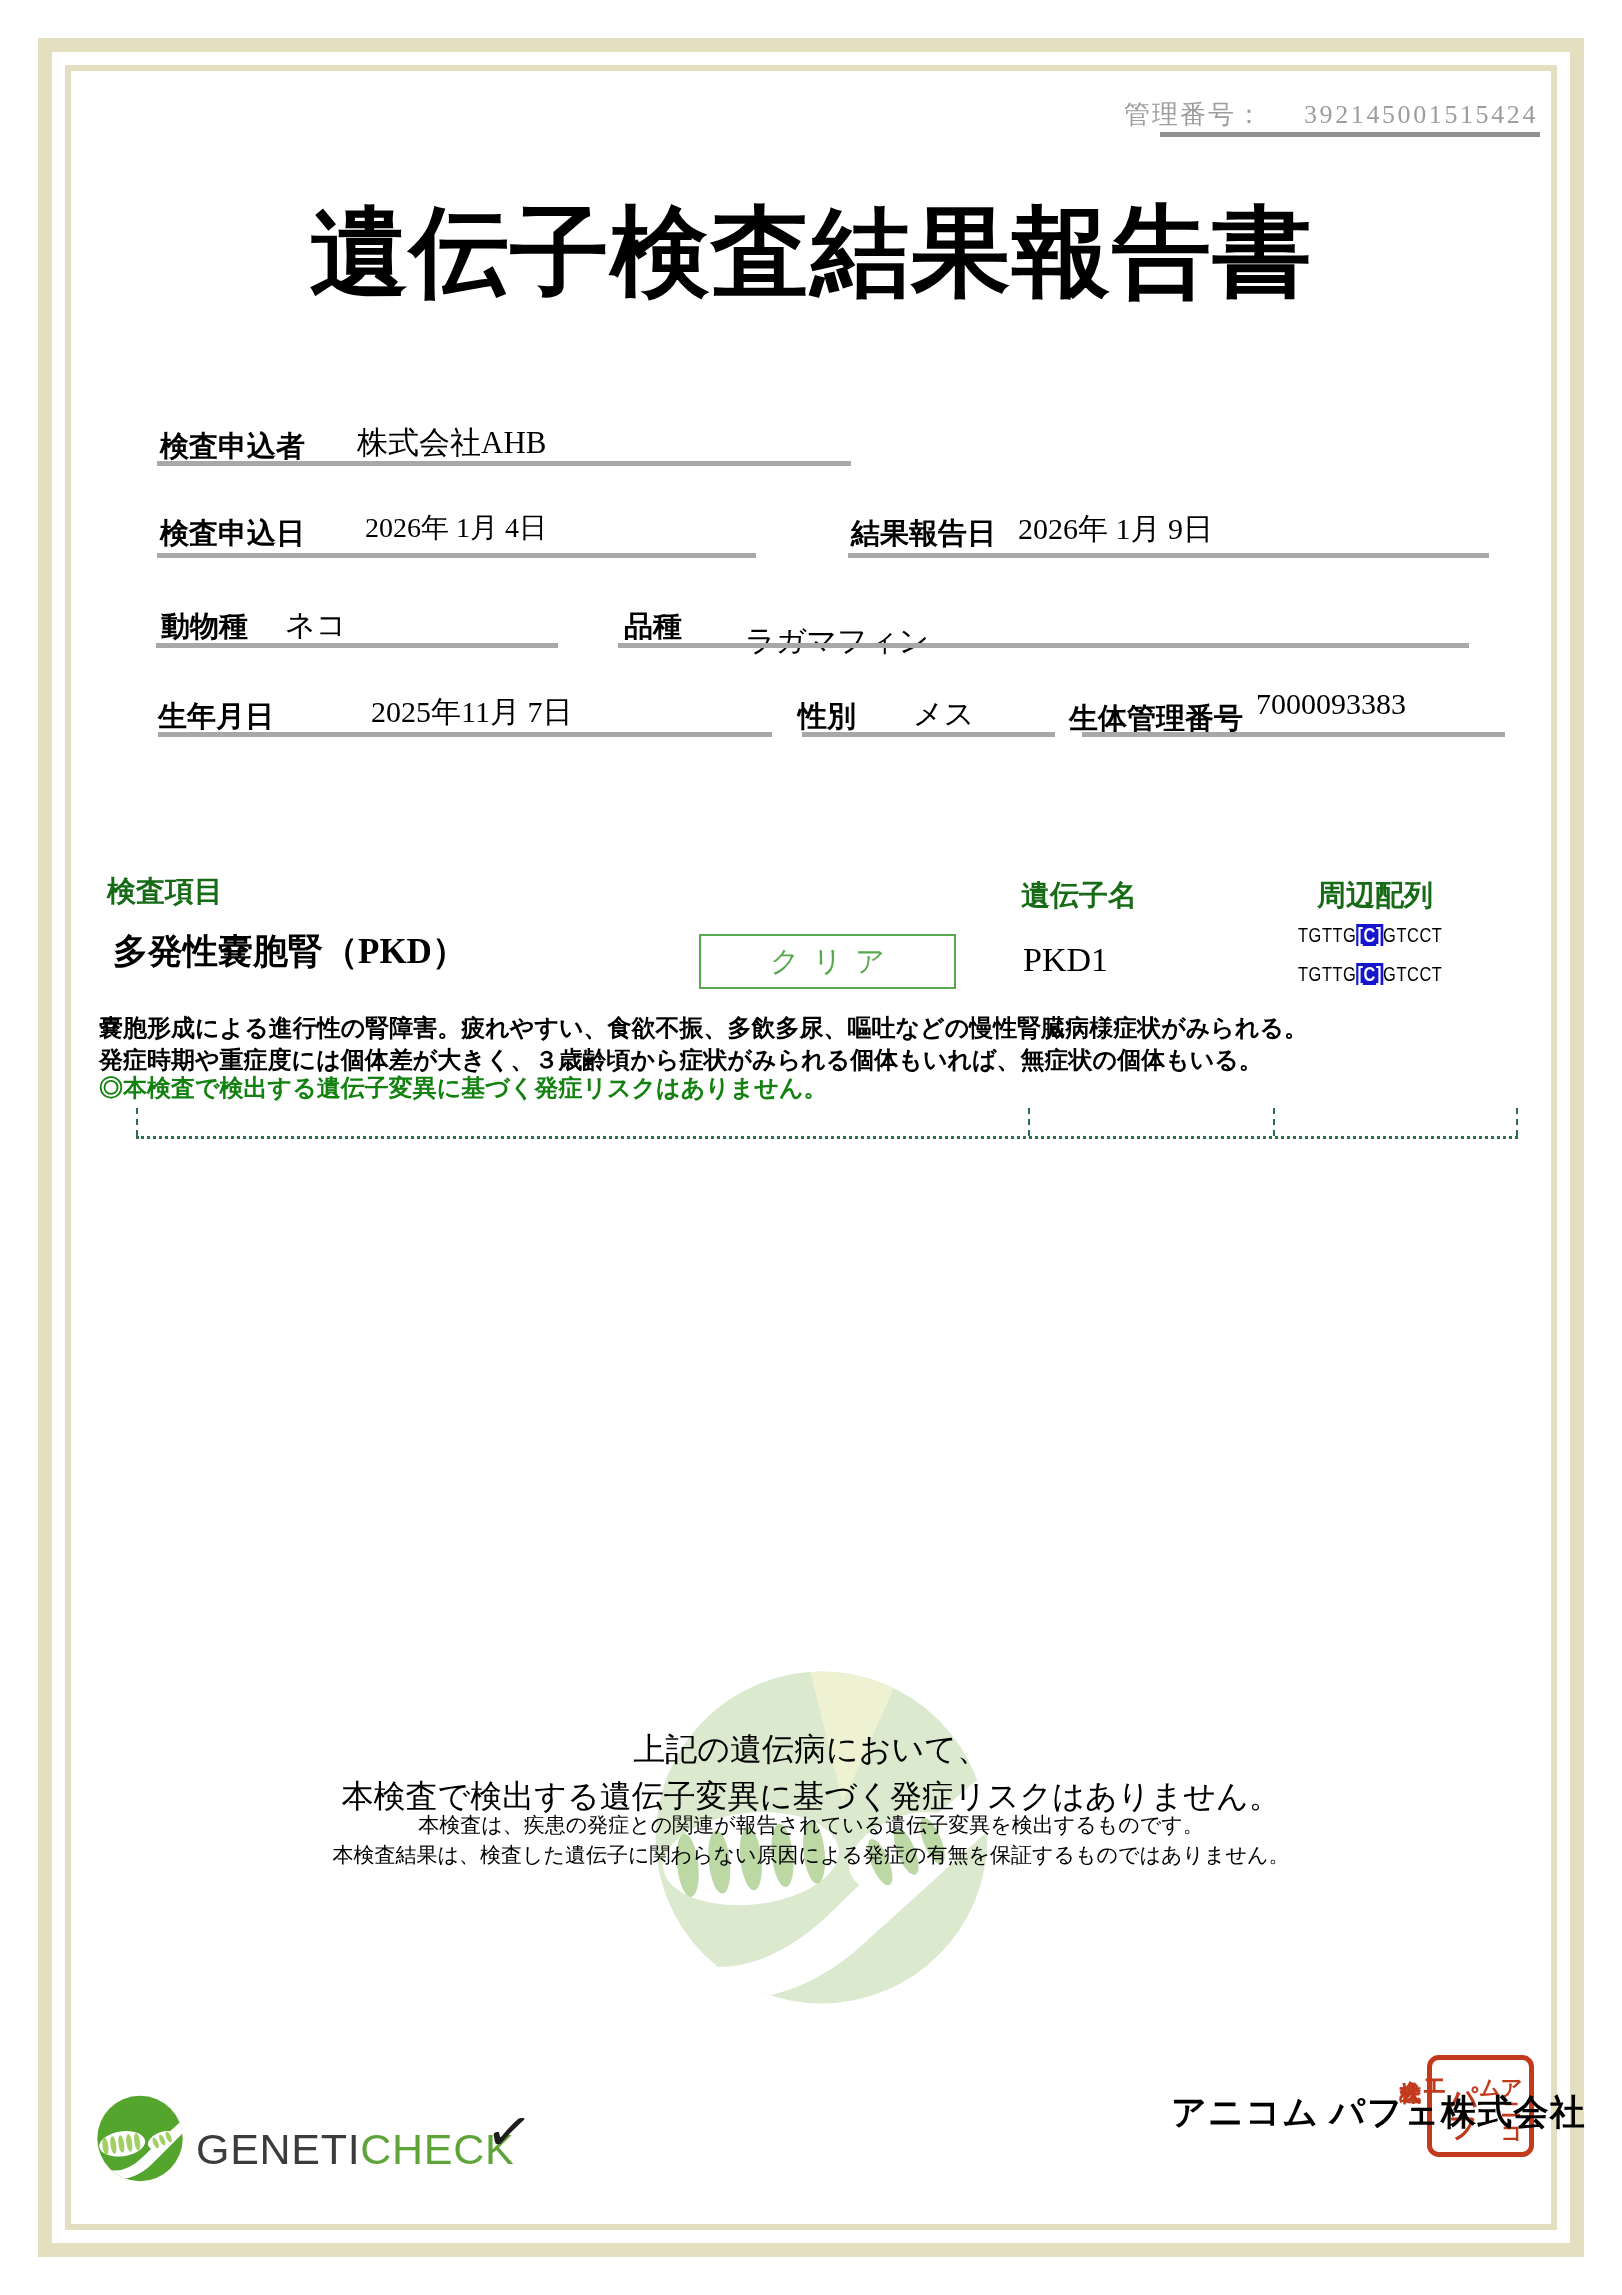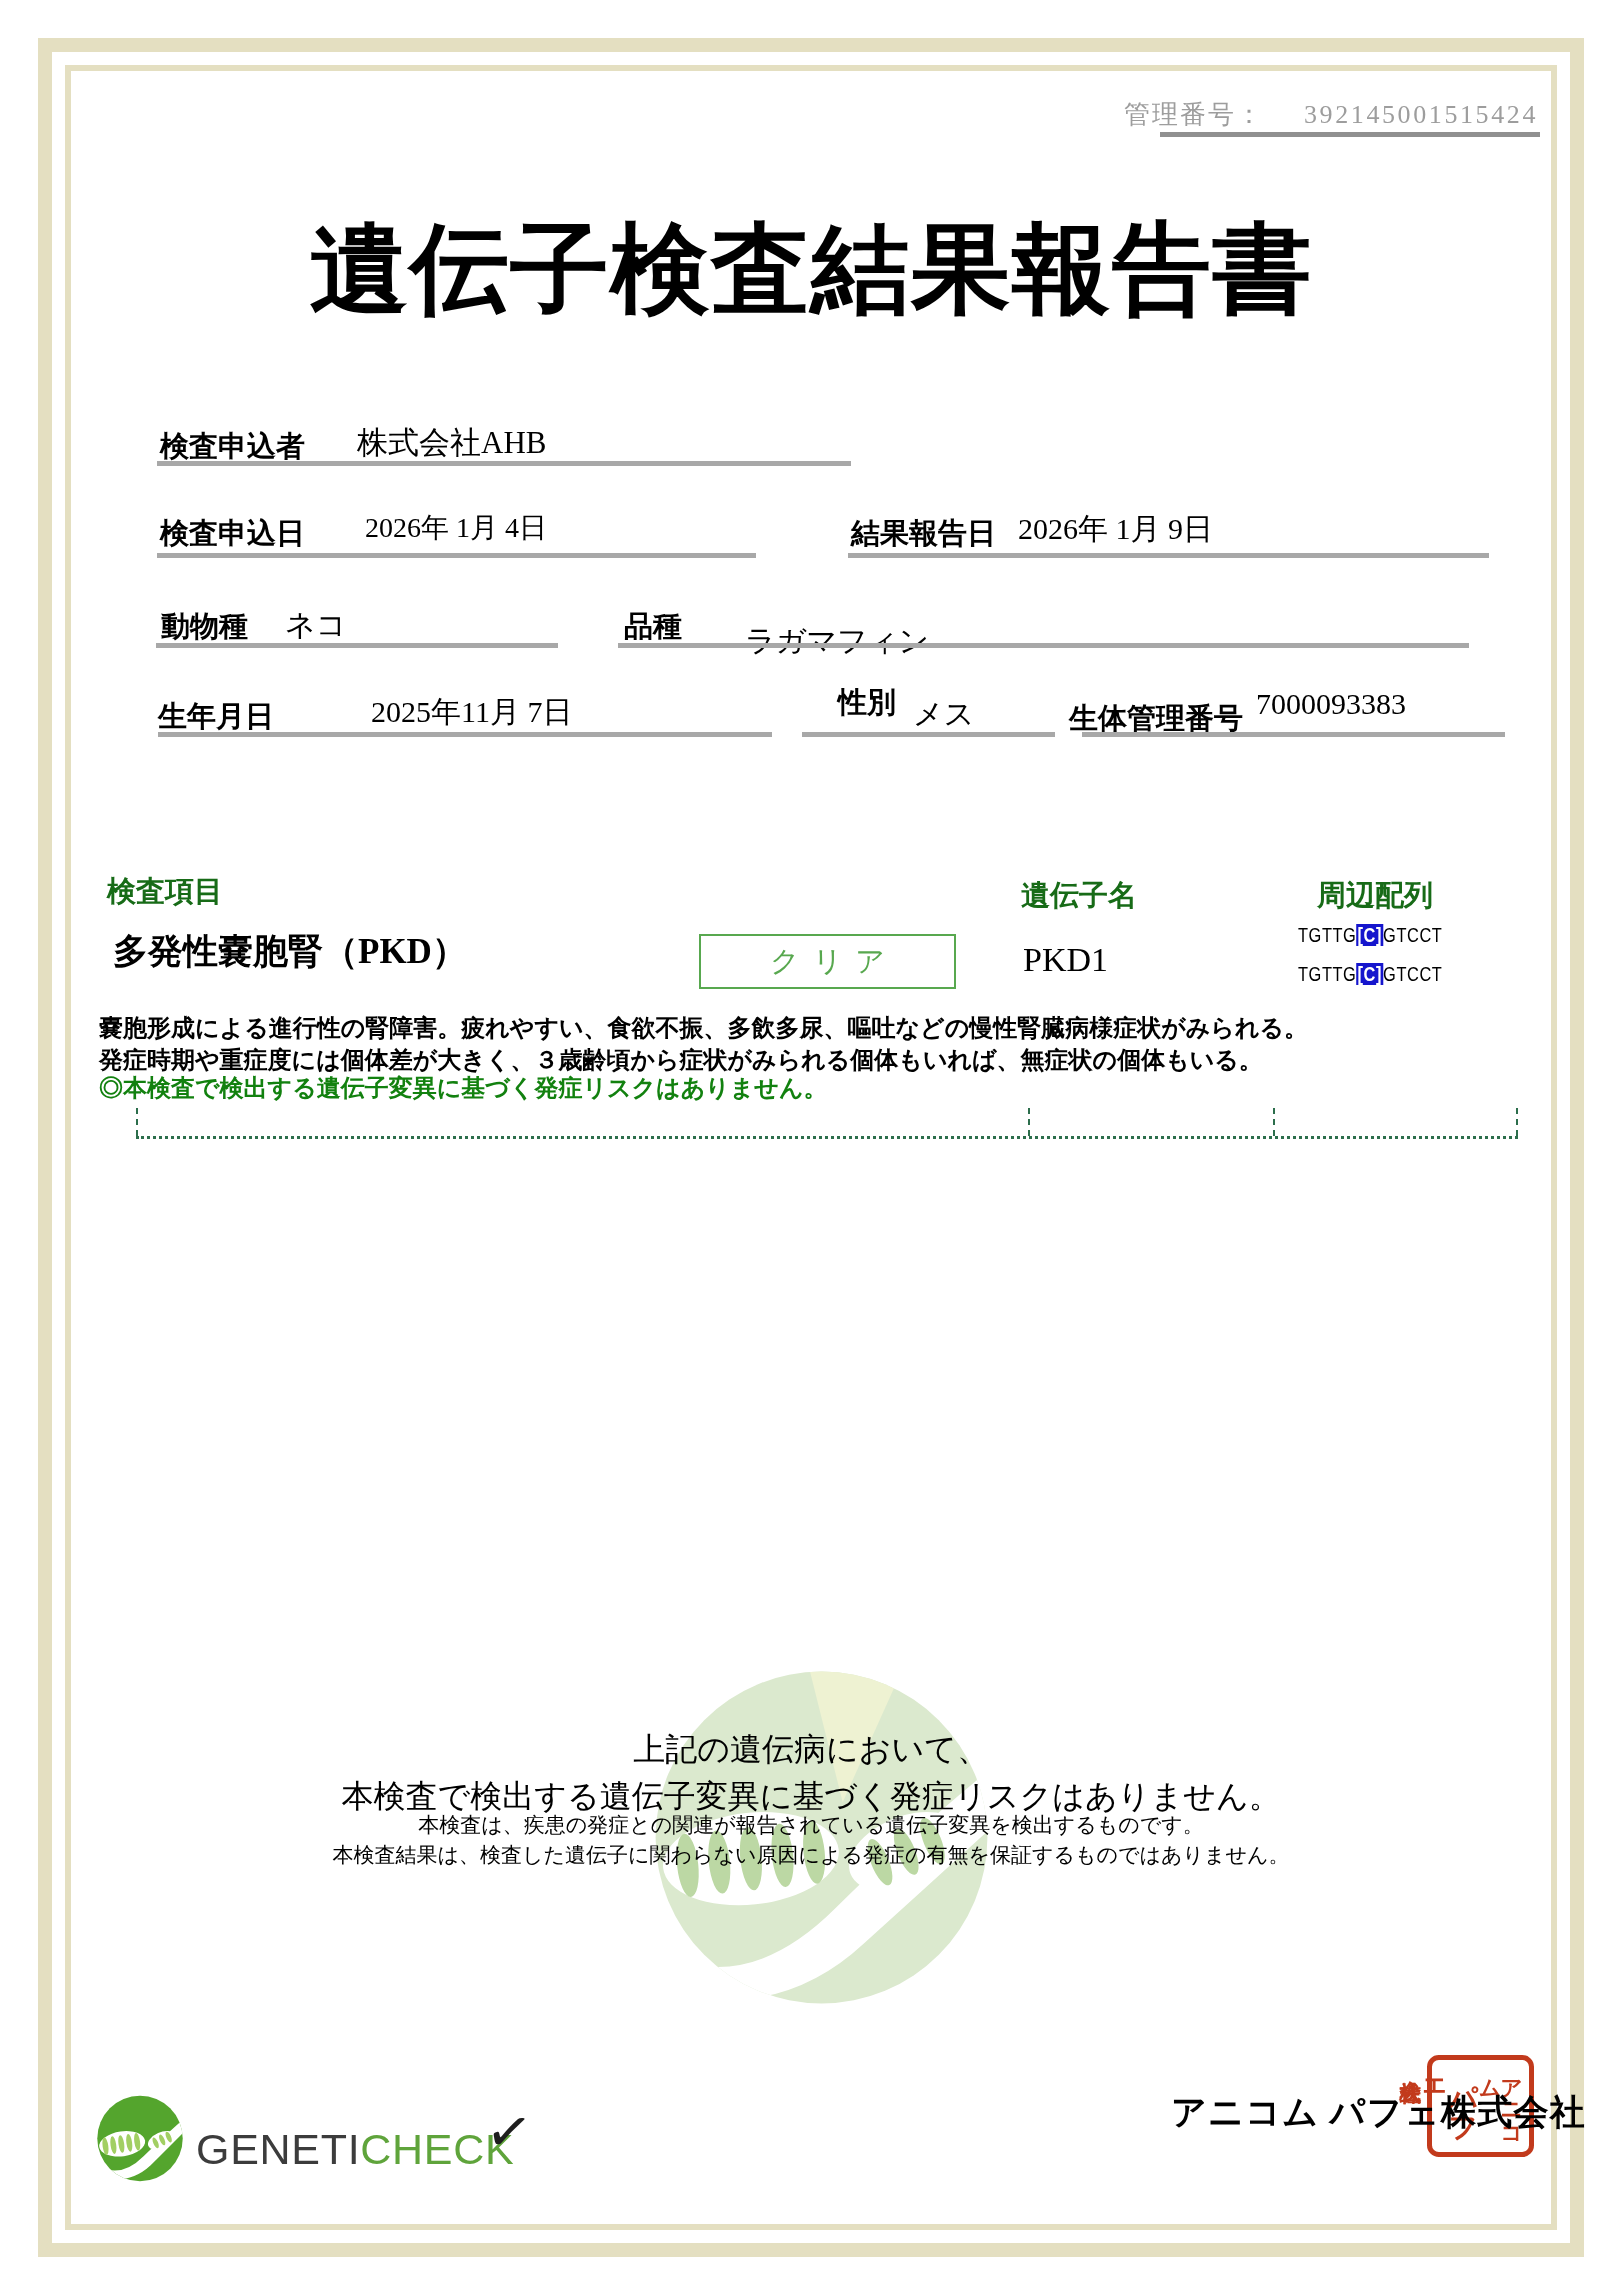--- a/index.html
+++ b/index.html
@@ -8,21 +8,21 @@
     font-family:"Liberation Serif",serif;color:#000;overflow:hidden;
   }
   .abs{position:absolute;}
   
   .frame-band{position:absolute;left:38px;top:38px;right:38px;bottom:38px;border:14.4px solid #e4dfc1;pointer-events:none;}
   .frame-line{position:absolute;left:65px;top:65px;right:65px;bottom:65px;border:6.5px solid #e4dfc1;pointer-events:none;}
   
   .mgmt{font-size:26px;color:#9d9d9d;letter-spacing:2px;white-space:nowrap;}
   .mgmt .num{margin-left:40px;letter-spacing:2.6px;}
   .mgmt-line{position:absolute;left:1160px;top:132px;width:380px;height:5.2px;background:#909090;}
-  .title{left:0;right:0;top:204px;text-align:center;font-size:99px;font-weight:700;letter-spacing:1.3px;}
+  .title{left:0;right:0;top:187px;text-align:center;font-size:99px;font-weight:700;letter-spacing:1.3px;}
   
   .label{font-weight:700;}
   .uline{position:absolute;height:4.6px;background:#a8a8a8;}
   
   .ghead{font-size:29px;font-weight:700;color:#176b17;}
   .status-box{left:699px;top:934px;width:253px;height:51px;border:2.6px solid #58a84f;
     display:flex;align-items:center;justify-content:center;}
   .status-box span{color:#58a84f;font-size:29px;letter-spacing:13px;padding-left:13px;font-weight:400;font-family:Liberation Mono, monospace;}
   .seq{font-family:"Liberation Sans",sans-serif;font-size:20px;letter-spacing:0.7px;
     transform:scaleX(0.82);transform-origin:left top;white-space:nowrap;}
@@ -78,21 +78,21 @@
 
 <span class="abs label nowrap" style="left:161px;top:607px;font-size:29px;">動物種</span>
 <span class="abs nowrap" style="left:285px;top:605px;font-size:30px;">ネコ</span>
 <span class="abs label nowrap" style="left:624px;top:607px;font-size:29px;">品種</span>
 <span class="abs nowrap" style="left:745px;top:605px;font-size:30px;margin-top:16px;">ラガマフィン</span>
 <div class="uline" style="left:156px;top:643px;width:402px;"></div>
 <div class="uline" style="left:618px;top:643px;width:851px;"></div>
 
 <span class="abs label nowrap" style="left:158px;top:697px;font-size:29px;">生年月日</span>
 <span class="abs nowrap" style="left:371px;top:692px;font-size:30px;">2025年11月 7日</span>
-<span class="abs label nowrap" style="left:798px;top:683px;font-size:29px;margin-left:40px;">性別</span>
+<span class="abs label nowrap" style="left:798px;top:697px;font-size:29px;">性別</span>
 <span class="abs nowrap" style="left:913px;top:694px;font-size:30px;">メス</span>
 <span class="abs label nowrap" style="left:1069px;top:699px;font-size:29px;">生体管理番号</span>
 <span class="abs nowrap" style="left:1256px;top:687px;font-size:30px;">7000093383</span>
 <div class="uline" style="left:158px;top:732px;width:614px;"></div>
 <div class="uline" style="left:802px;top:732px;width:253px;"></div>
 <div class="uline" style="left:1082px;top:732px;width:423px;"></div>
 
 <span class="abs ghead nowrap" style="left:107px;top:872px;">検査項目</span>
 <span class="abs ghead nowrap" style="left:1021px;top:876px;">遺伝子名</span>
 <span class="abs ghead nowrap" style="left:1317px;top:876px;">周辺配列</span>

